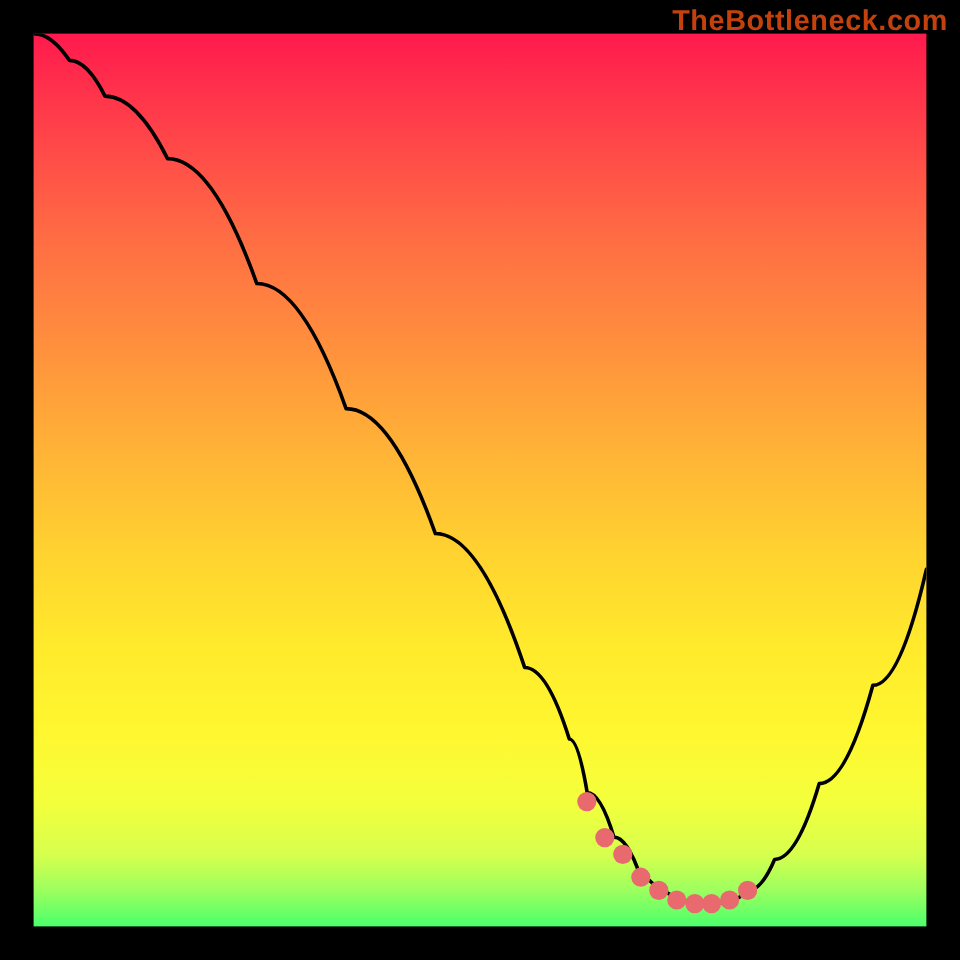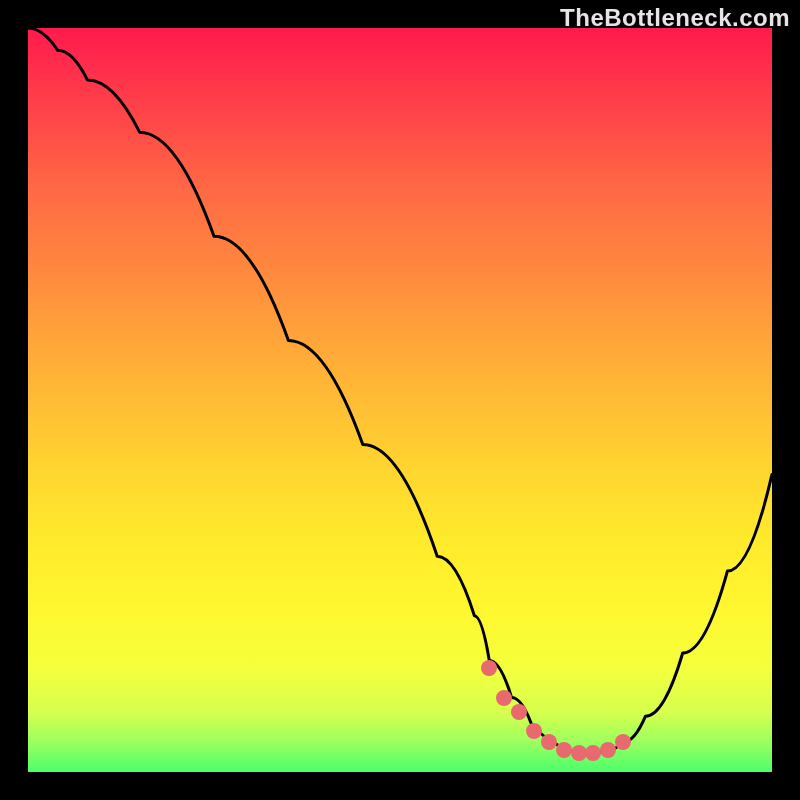--- a/index.html
+++ b/index.html
@@ -7,21 +7,21 @@
   .frame {
     position: relative;
     width: 800px;
     height: 800px;
     background: #000;
   }
   .watermark {
     position: absolute;
     top: 4px;
     right: 10px;
-    color: #e5e5e5;
+    color: #c2410c;
     font-family: Arial, Helvetica, sans-serif;
     font-size: 24px;
     font-weight: bold;
     letter-spacing: 0.5px;
   }
   .plot-area {
     position: absolute;
     left: 28px;
     top: 28px;
     width: 744px;   

